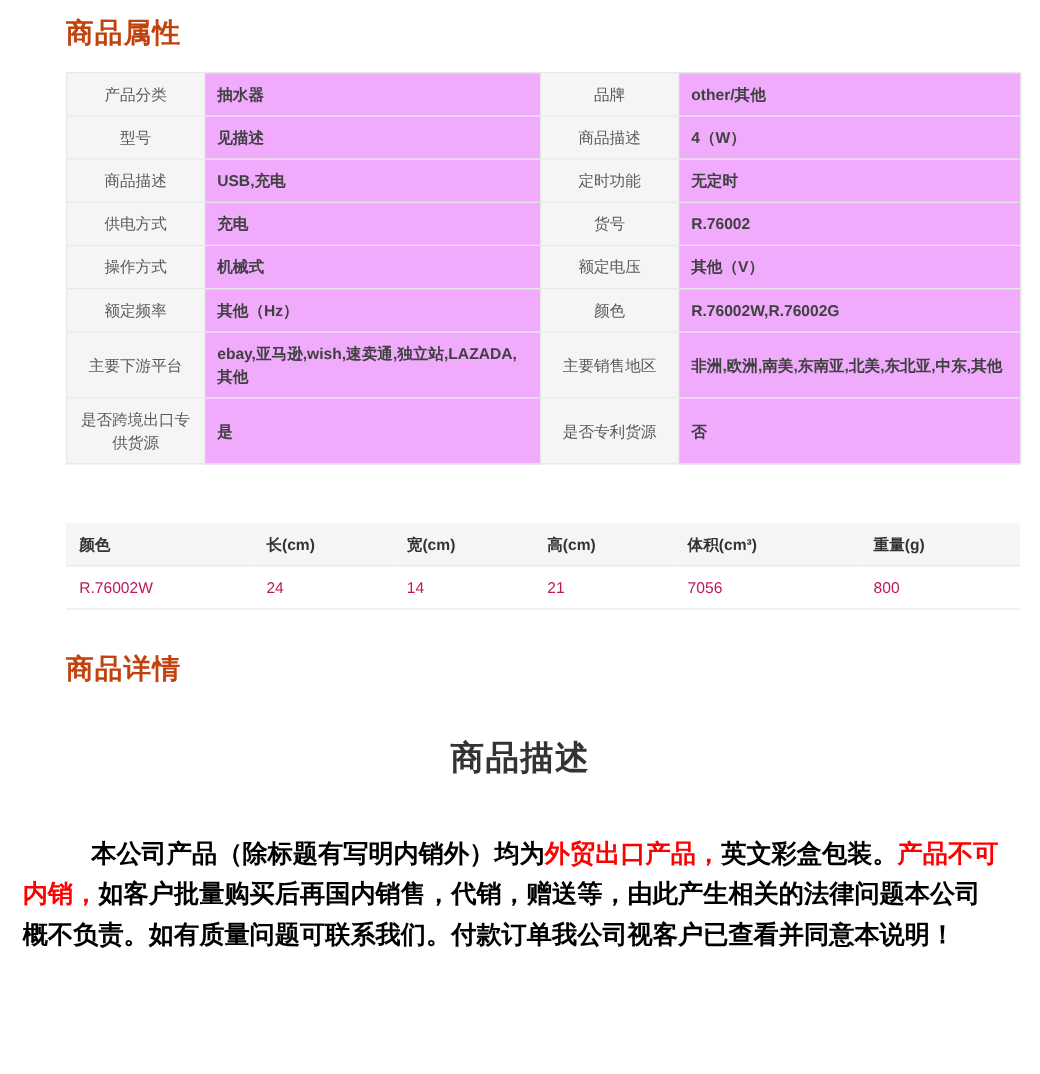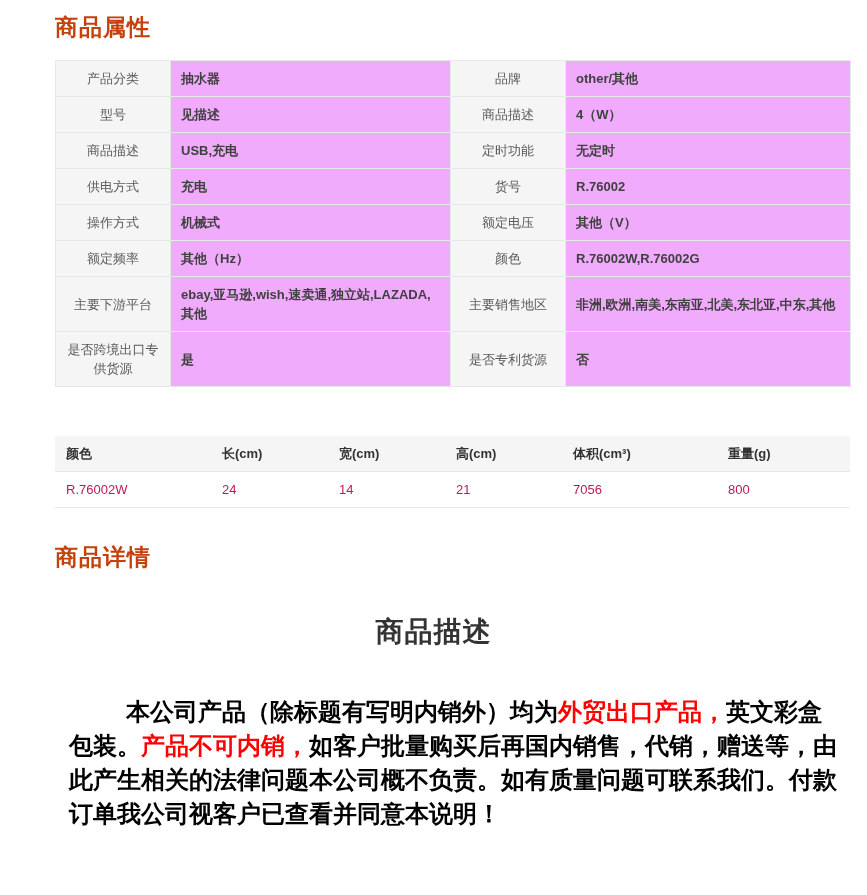--- a/index.html
+++ b/index.html
@@ -82,22 +82,22 @@
   
   .desc-heading {
     margin-top: 40px;
     text-align: center;
     font-size: 28px;
     font-weight: bold;
     color: #333;
     letter-spacing: 1px;
   }
   .desc-paragraph {
-    margin: 44px 30px 14px 69px;
-    font-size: 24px;
+    margin: 44px 30px 14px 19px;
+    font-size: 21px;
     font-weight: bold;
     color: #000;
     line-height: 34px;
     text-indent: 57px;
     word-break: break-all;
   }
   .desc-paragraph .red { color: #ff0000; }
 </style>
 </head>
 <body>

